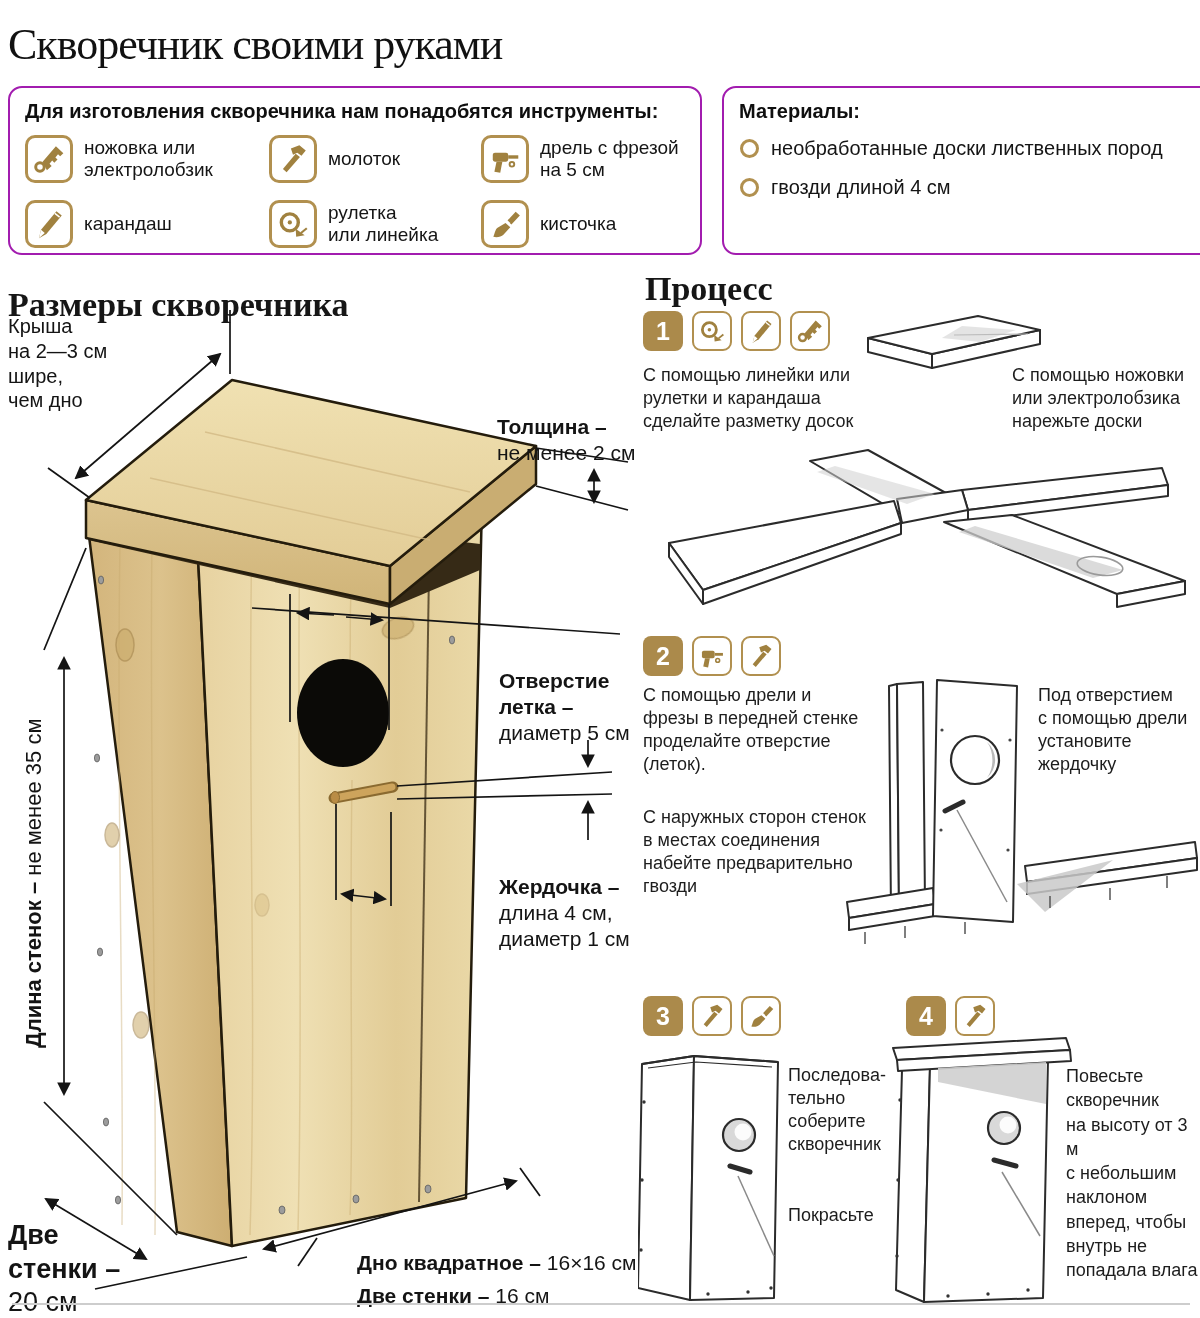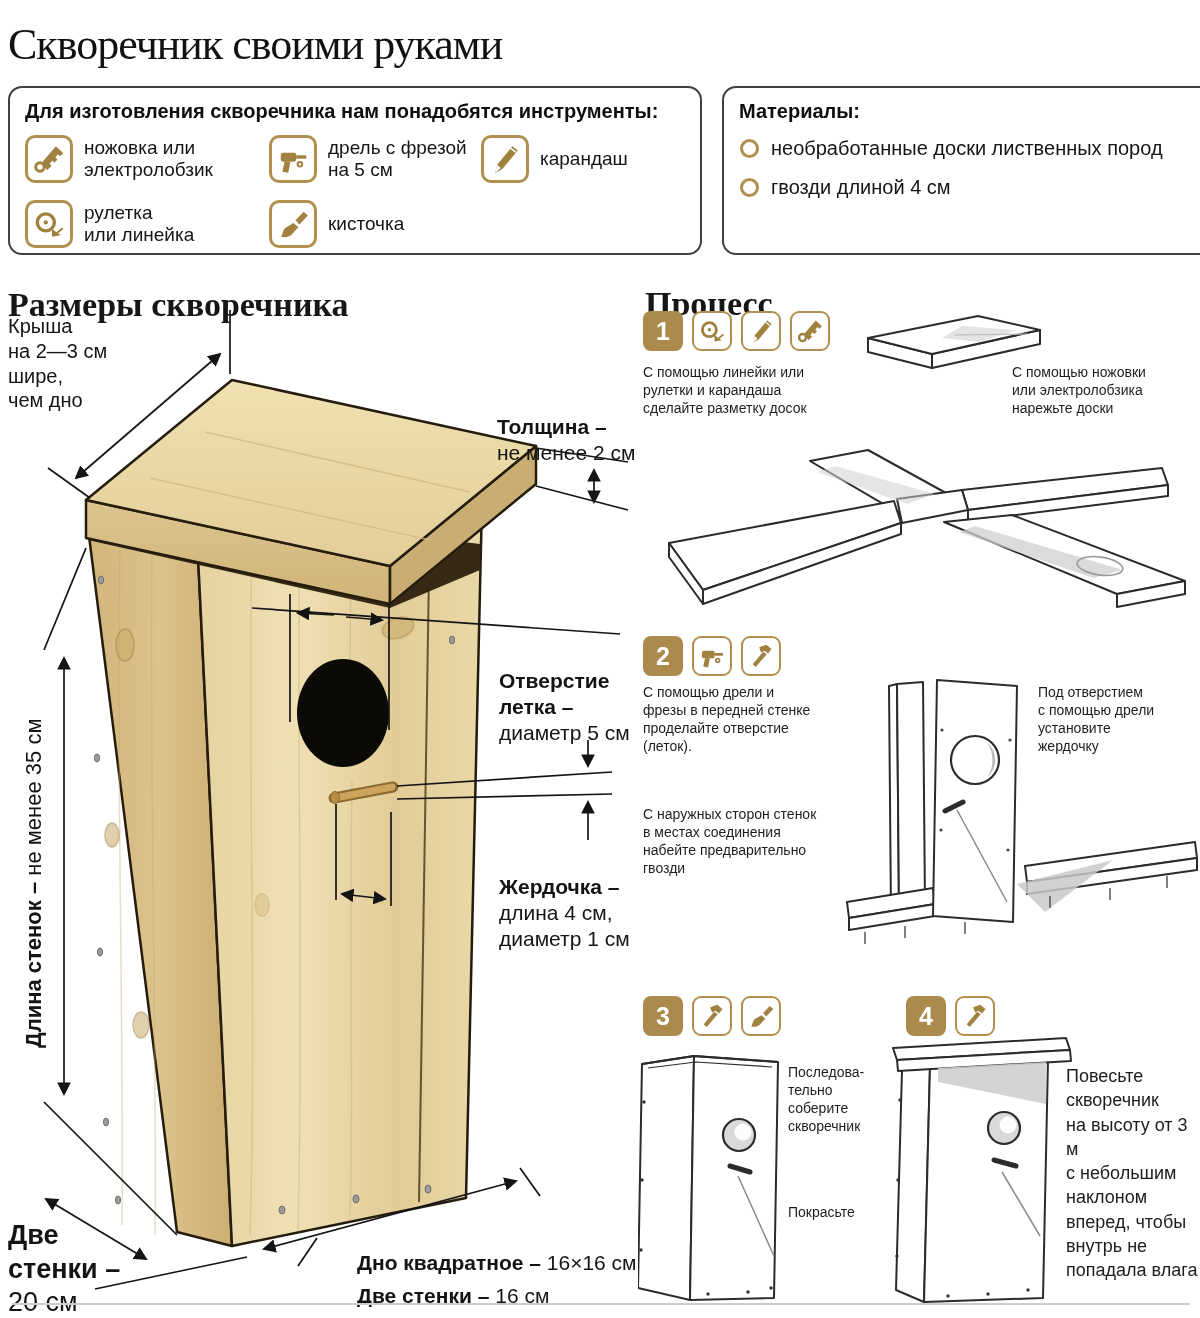--- a/index.html
+++ b/index.html
@@ -2,42 +2,42 @@
 <html><head>
 <meta charset="utf-8">
 <style>
   html,body{margin:0;padding:0;background:#ffffff;}
   #root{position:relative;width:1200px;height:1318px;background:#ffffff;overflow:hidden;
         font-family:"Liberation Sans", sans-serif;color:#1b1b1b;}
   .pre{white-space:pre-line;}
   .serif{font-family:"Liberation Serif", serif;}
   #page-title{position:absolute;left:8px;top:-10px;font-size:44px;font-weight:normal;
               letter-spacing:-1px;color:#111;}
-  .panel{position:absolute;border:2px solid #404040;border-radius:14px;background:#fff;box-sizing:border-box;}
+  .panel{position:absolute;border:2px solid #a21caf;border-radius:14px;background:#fff;box-sizing:border-box;}
   #tools-panel{left:8px;top:86px;width:694px;height:169px;}
   #materials-panel{left:722px;top:86px;width:494px;height:169px;}
   .panel-heading{font-size:20px;font-weight:bold;color:#0f0f0f;padding:12px 0 0 15px;}
   #tools-grid{display:grid;grid-template-columns:244px 212px 216px;row-gap:13px;margin:10px 0 0 15px;}
   .tool-item{display:flex;align-items:center;gap:11px;height:52px;}
   .tool-box{width:48px;height:48px;border:3px solid #b1904f;border-radius:10px;box-sizing:border-box;
             display:flex;align-items:center;justify-content:center;color:#a0813f;background:#fff;flex:0 0 auto;}
   .tool-box svg{width:34px;height:34px;display:block;}
   .tool-label{font-size:19px;line-height:1.18;color:#151515;}
   #materials-list{display:flex;flex-direction:column;gap:17px;margin:14px 0 0 16px;}
   .mat-row{display:flex;align-items:flex-start;gap:12px;}
   .mat-bullet{width:13px;height:13px;border:3.5px solid #b1904f;border-radius:50%;box-sizing:content-box;
               background:#fff;margin-top:2px;flex:0 0 auto;}
   .mat-text{font-size:20px;color:#151515;line-height:1.1;}
   .section-heading{position:absolute;font-size:34px;color:#161616;}
   #dim-heading{left:8px;top:258px;}
-  #process-heading{left:645px;top:257px;}
+  #process-heading{left:645px;top:242px;}
   svg.illo{position:absolute;}
   .dim-label{position:absolute;font-size:21px;line-height:1.24;color:#141414;}
   .dim-label .b{font-weight:bold;}
-  .cap{position:absolute;font-size:14px;line-height:1.28;color:#1d1d1d;}
+  .cap{position:absolute;font-size:18px;line-height:1.28;color:#1d1d1d;}
   .badges{position:absolute;display:flex;gap:9px;}
   .step-num{width:40px;height:40px;border-radius:8px;background:#ab8a4b;color:#fff;font-weight:bold;
             font-size:25px;display:flex;align-items:center;justify-content:center;}
   .badge-box{width:40px;height:40px;border:2.6px solid #b1904f;border-radius:9px;box-sizing:border-box;
              display:flex;align-items:center;justify-content:center;color:#a0813f;background:#fff;}
   .badge-box svg{width:28px;height:28px;display:block;}
   #bottom-divider{position:absolute;left:12px;top:1303px;width:1178px;height:2px;background:#cdcdcd;}
 </style>
 </head>
 <body>
@@ -51,20 +51,29 @@
     <div id="tools-grid">
         <div class="tool-item">
           <span class="tool-box">
             <svg viewBox="0 0 32 32">
               <circle cx="7.5" cy="23.5" r="4" fill="none" stroke="currentColor" stroke-width="2.8"></circle>
               <path d="M10 18.5 L22.5 4 L29.5 10.5 L26.5 13.5 L24.5 11.5 L22 14.5 L24 16.5 L21 19.5 L19 17.5 L16.5 20.5 L18.5 22.5 L14 26.5 Z" fill="currentColor"></path>
             </svg>
           </span>
           <span class="tool-label pre">ножовка или
 электролобзик</span>
+        </div>
+        <div class="tool-item">
+          <span class="tool-box">
+            <svg viewBox="0 0 32 32">
+              <path d="M14 6 L22 3 L28 8 L24 13 L20 10 L16 12 Z" fill="currentColor"></path>
+              <path d="M18.5 11 L22.5 14 L10 28.5 L6.5 25.5 Z" fill="currentColor"></path>
+            </svg>
+          </span>
+          <span class="tool-label pre">молоток</span>
         </div>
         <div class="tool-item">
           <span class="tool-box">
             <svg viewBox="0 0 32 32">
               <rect x="4.5" y="10" width="14.5" height="8.5" rx="2" fill="currentColor"></rect>
               <path d="M8 18.5 L13.5 18.5 L11.5 29 L6 28 Z" fill="currentColor"></path>
               <rect x="19" y="12.5" width="9.5" height="3.2" fill="currentColor"></rect>
               <circle cx="22.5" cy="21" r="2.2" fill="none" stroke="currentColor" stroke-width="1.8"></circle>
             </svg>
           </span>

